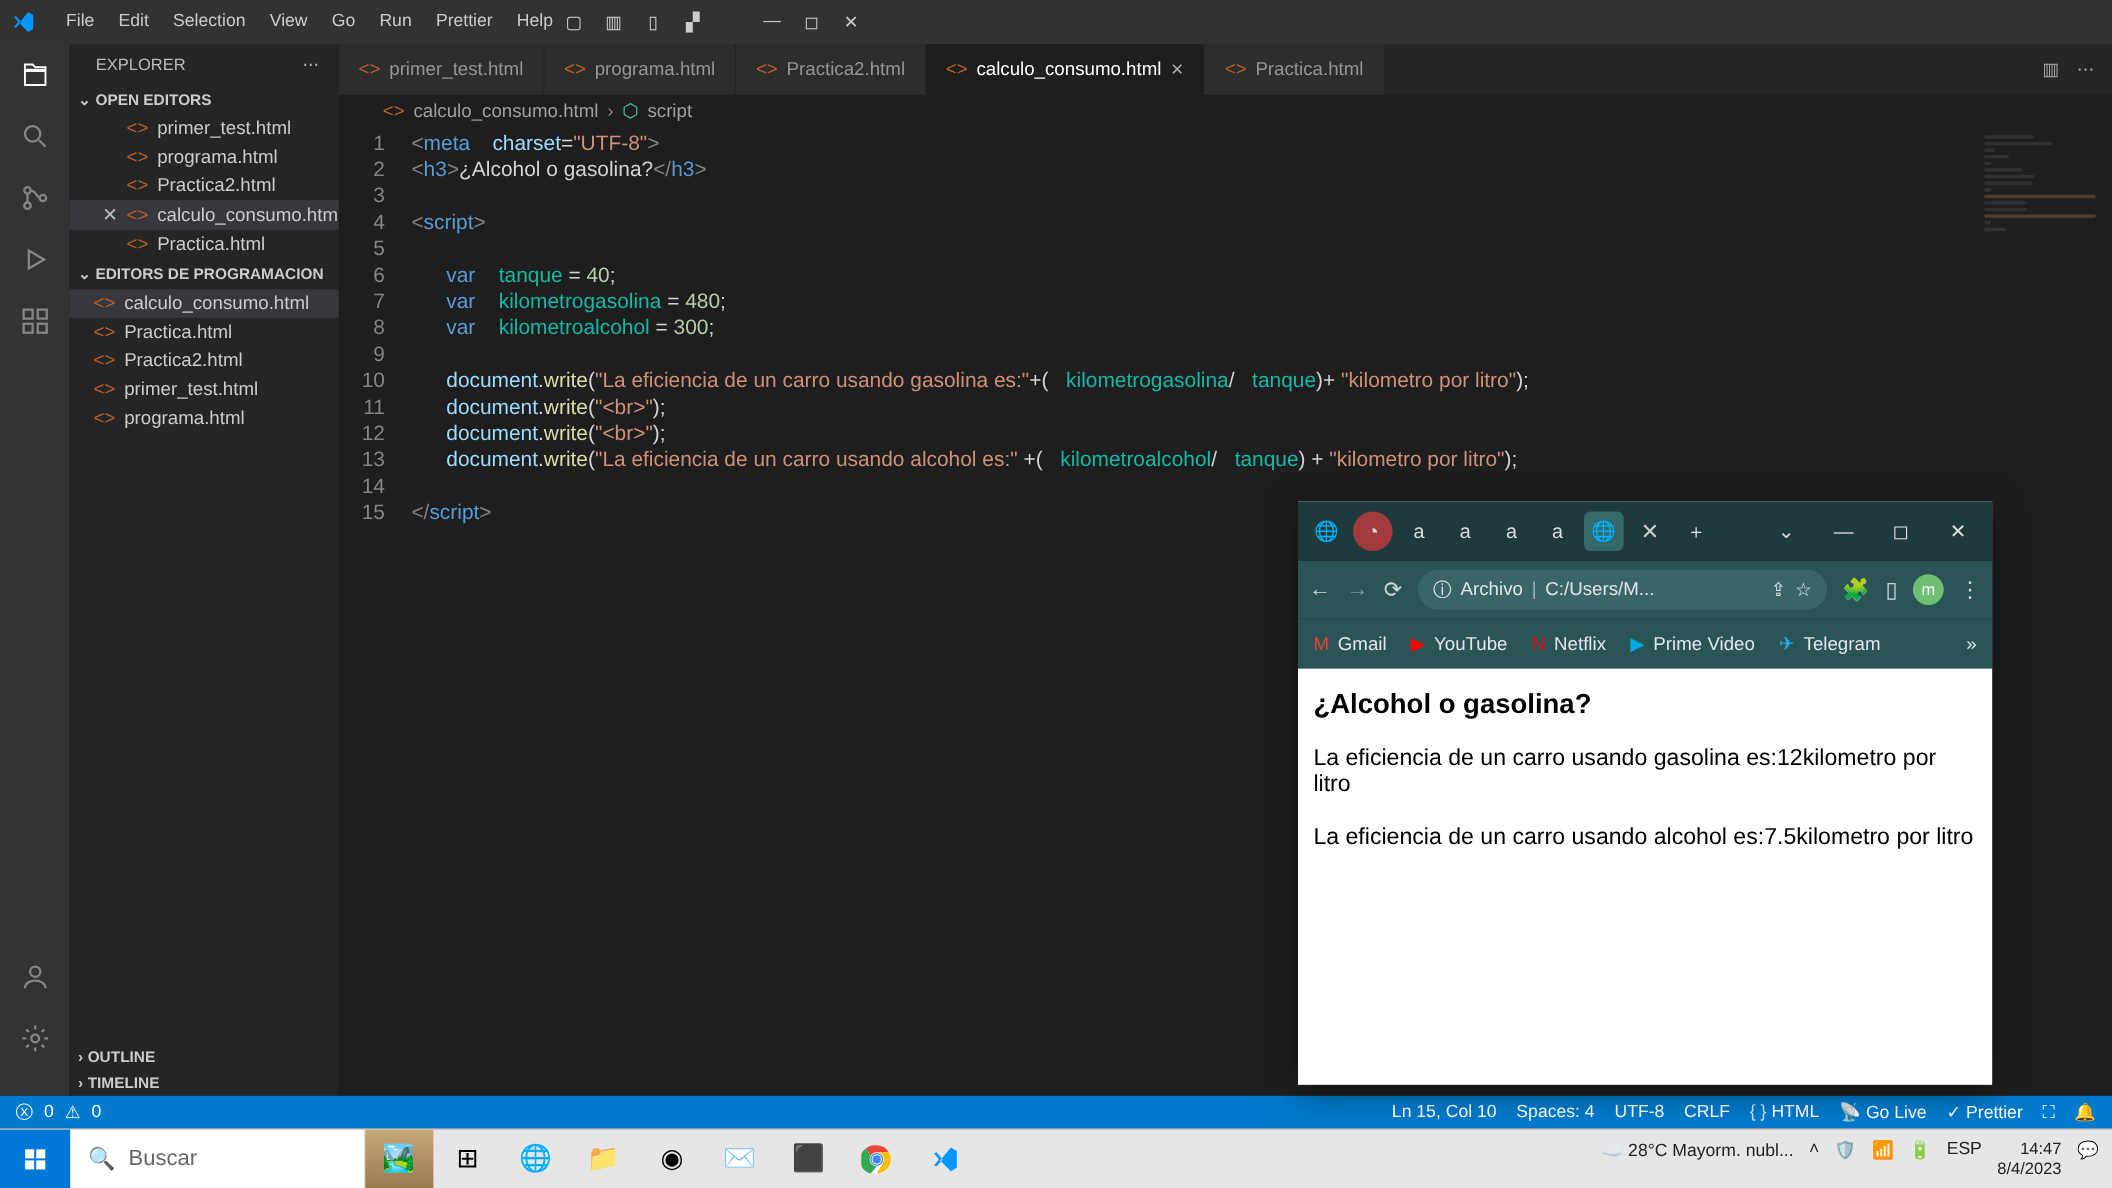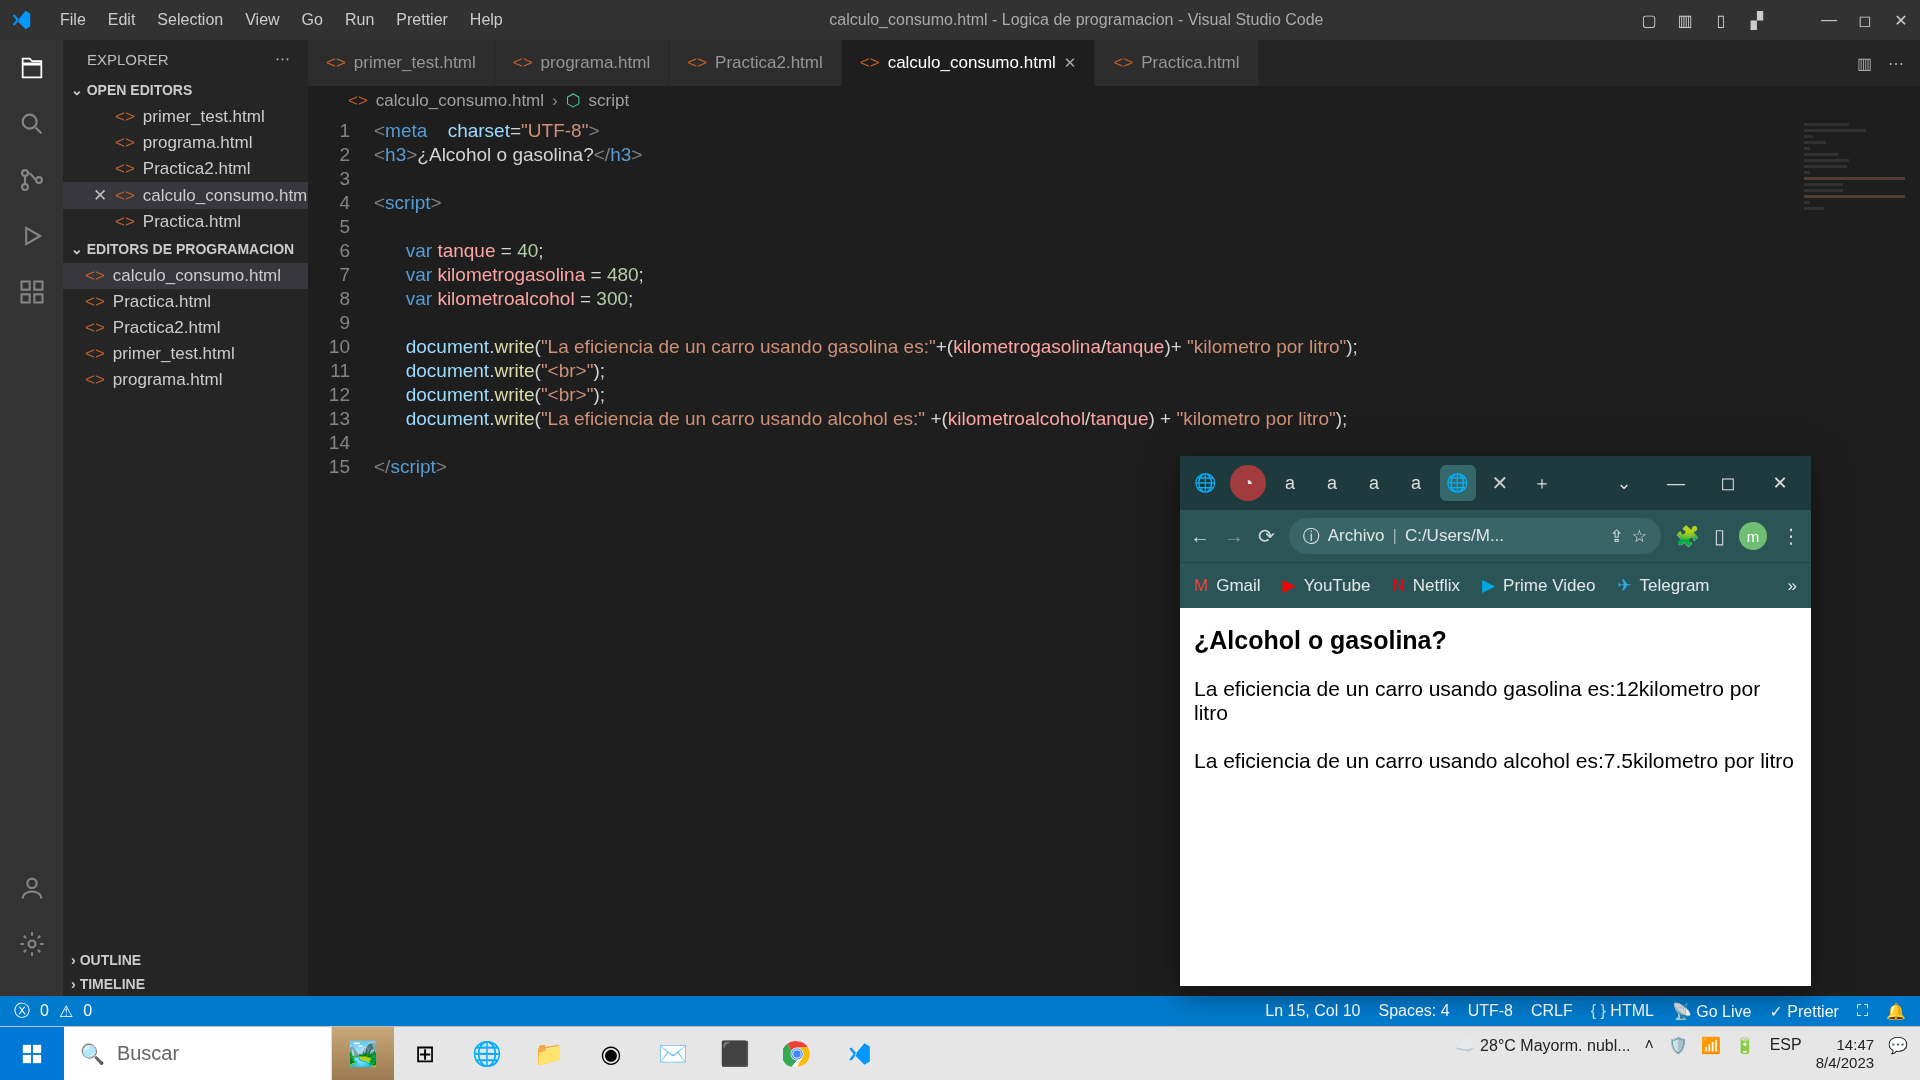--- a/index.html
+++ b/index.html
@@ -46,21 +46,21 @@
 .breadcrumb .cls-ico { color: #4ec9b0; }
 
 .code-area { flex: 1; display: flex; font-family: Consolas, monospace; font-size: 19px; position: relative; }
 .gutter { width: 66px; text-align: right; color: #858585; padding-right: 24px; line-height: 24px; padding-top: 2px; }
 .code { flex: 1; line-height: 24px; color: #d4d4d4; padding-top: 2px; white-space: pre; }
 .t-grey { color: #808080; }
 .t-blue { color: #569cd6; }
 .t-attr { color: #9cdcfe; margin-left: 15px; }
 .t-str { color: #ce9178; }
 .t-kw { color: #569cd6; }
-.t-var { color: #fca5a5; }
+.t-var { color: #14b8a6; margin-left: 16px; }
 .t-num { color: #b5cea8; }
 .t-fn { color: #dcdcaa; }
 .t-obj { color: #9cdcfe; }
 
 .minimap { position: absolute; top: 0; right: 0; width: 120px; height: 240px; opacity: 0.35; padding: 6px 4px; }
 .minimap div { height: 3px; margin-bottom: 3px; background: #555; }
 
 
 .status-bar { height: 30px; background: #007acc; color: #fff; display: flex; align-items: center; padding: 0 14px; font-size: 16px; }
 .status-bar .left { display: flex; gap: 10px; align-items: center; }
@@ -106,21 +106,20 @@
   <div class="menus">
     <span>File</span>
     <span>Edit</span>
     <span>Selection</span>
     <span>View</span>
     <span>Go</span>
     <span>Run</span>
     <span>Prettier</span>
     <span>Help</span>
   </div>
-  <div class="center">calculo_consumo.html - Logica de programacion - Visual Studio Code</div>
   <div class="wincontrols">
     <span>▢</span>
     <span>▥</span>
     <span>▯</span>
     <span>▞</span>
     <span style="width:18px"></span>
     <span>—</span>
     <span>◻</span>
     <span>✕</span>
   </div>

